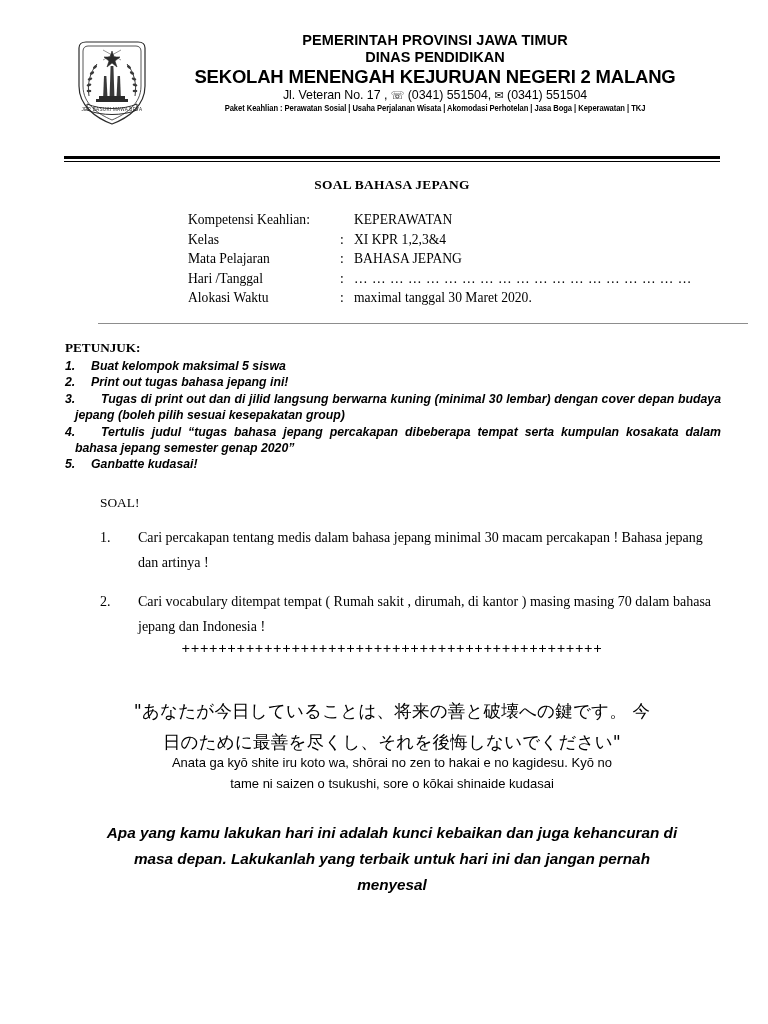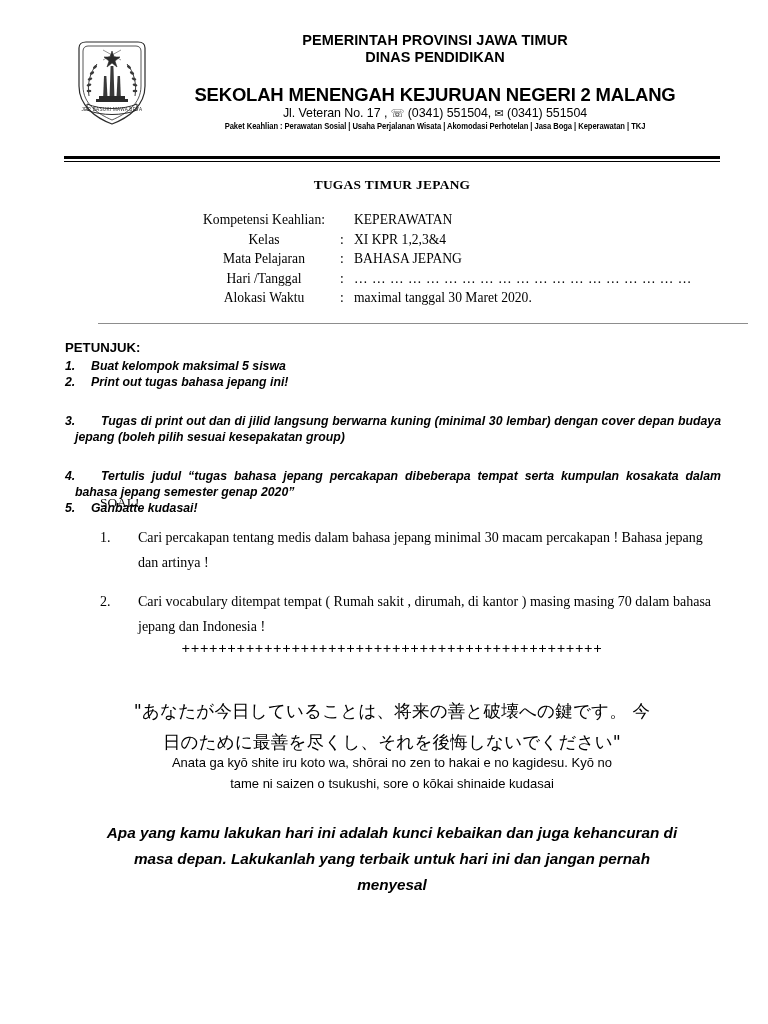--- a/index.html
+++ b/index.html
@@ -64,21 +64,20 @@
     font-weight: bold;
     font-size: 14.5px;
     line-height: 17px;
   }
   .lh-l3 {
     font-family: "Liberation Sans", sans-serif;
     font-weight: bold;
     font-size: 18.5px;
     line-height: 22px;
     letter-spacing: -0.2px;
-    margin-top: 18px;
   }
   .lh-addr {
     font-family: "Liberation Sans", sans-serif;
     font-size: 12.4px;
     line-height: 15px;
     letter-spacing: -0.05px;
   }
   .lh-web {
     font-family: "Liberation Sans", sans-serif;
     font-size: 12.4px;
@@ -155,41 +154,41 @@
     left: 180px;
     top: 210px;
     font-family: "Liberation Serif", serif;
     font-size: 13.6px;
   }
   .meta-row {
     display: flex;
     line-height: 19.5px;
     white-space: nowrap;
   }
-  .meta-label { width: 152px; flex: 0 0 152px; text-align: center; }
+  .meta-label { width: 152px; flex: 0 0 152px; }
   .meta-colon { width: 14px; flex: 0 0 14px; }
   .meta-value { flex: 1 1 auto; }
   .dots { letter-spacing: 0.5px; }
 
   
   .rule-gray {
     position: absolute;
     left: 90px;
     top: 323px;
     width: 650px;
     height: 1px;
     background: #8d8d8d;
   }
 
   
   .petunjuk-head {
     position: absolute;
     left: 57px;
     top: 340px;
-    font-family: Liberation Sans, sans-serif;
+    font-family: Liberation Serif, serif;
     font-weight: bold;
     font-size: 13.2px;
   }
   .petunjuk-list {
     position: absolute;
     left: 57px;
     top: 358px;
     width: 656px;
     font-family: "Liberation Sans", sans-serif;
     font-style: italic;
@@ -209,21 +208,20 @@
     width: 26px;
   }
   .p-body {
     margin-left: 0;
     padding-left: 26px;
   }
   .p-body.indent-first {
     text-indent: 26px;
     padding-left: 10px;
     text-align: justify;
-    margin-top: 22px;
   }
 
   
   .soal-head {
     position: absolute;
     left: 92px;
     top: 495px;
     font-family: "Liberation Serif", serif;
     font-size: 13.4px;
     font-weight: normal;
@@ -356,21 +354,21 @@
         <div class="lh-l3">SEKOLAH MENENGAH KEJURUAN NEGERI 2 MALANG</div>
         <div class="lh-addr"><span>Jl. Veteran No. 17 , </span><span class="wing">☏</span><span> (0341) 551504, </span><span class="wing">✉</span><span> (0341) 551504</span></div>
         <div class="lh-paket">Paket  Keahlian : Perawatan Sosial | Usaha Perjalanan Wisata | Akomodasi Perhotelan | Jasa Boga | Keperawatan | TKJ</div>
       </div>
     </div>
   </div>
 
   <div class="rule-thick"></div>
   <div class="rule-thin"></div>
 
-  <div class="doc-title">TUGAS TIMUR JEPANG</div>
+  <div class="doc-title">SOAL BAHASA JEPANG</div>
 
   <div class="meta">
     <div class="meta-row">
       <div class="meta-label">Kompetensi Keahlian:</div>
       <div class="meta-colon"></div>
       <div class="meta-value">KEPERAWATAN</div>
     </div>
     <div class="meta-row">
       <div class="meta-label">Kelas</div>
       <div class="meta-colon">:</div>

